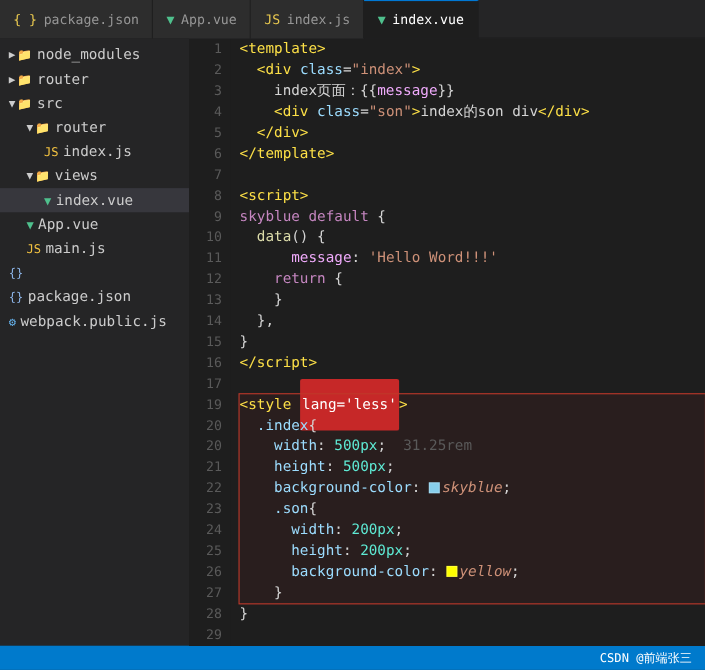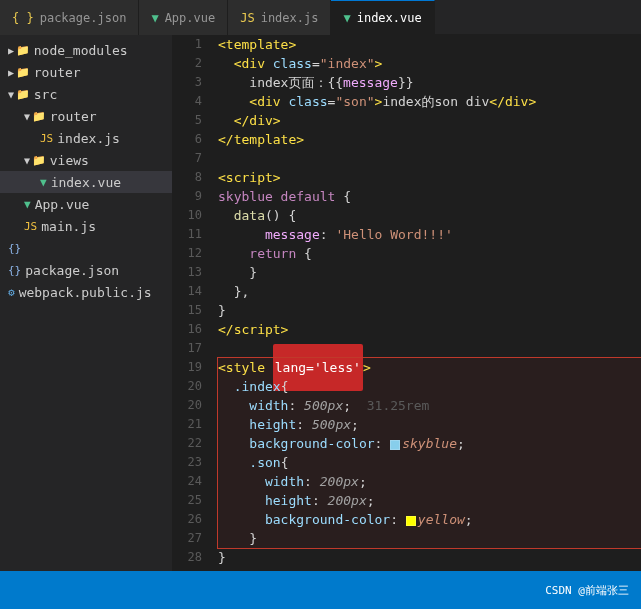--- a/index.html
+++ b/index.html
@@ -121,21 +121,21 @@
     .c-tag { color: #fde047; text-align: right; }
     .c-attr { color: #9cdcfe; }
     .c-string { color: #ce9178; }
     .c-punct { color: #d4d4d4; }
     .c-text { color: #d4d4d4; }
     .c-keyword { color: #c586c0; }
     .c-func { color: #dcdcaa; }
     .c-prop { color: #f0abfc; }
     .c-css-prop { color: #9cdcfe; }
     .c-css-val { color: #ce9178; font-style: italic; }
-    .c-css-num { color: #a3a3a3; font-style: italic; }
+    .c-css-num { color: #5eead4; }
 
     
     .lang-highlight {
       background: #c62828;
       color: #fff;
       border-radius: 2px;
       padding: 16px 2px;
     }
 
     
@@ -146,21 +146,21 @@
       margin-right: 2px;
       vertical-align: middle;
       border: 1px solid rgba(255,255,255,0.2);
     }
 
     
     .c-ghost { color: #5a5a5a; }
 
     
     .status-bar {
-      height: 38px;
+      height: 22px;
       background: #007acc;
       display: flex;
       align-items: center;
       justify-content: flex-end;
       padding: 0 12px;
       font-size: 11px;
       color: #ffffff;
       flex-shrink: 0;
     }
   </style>

